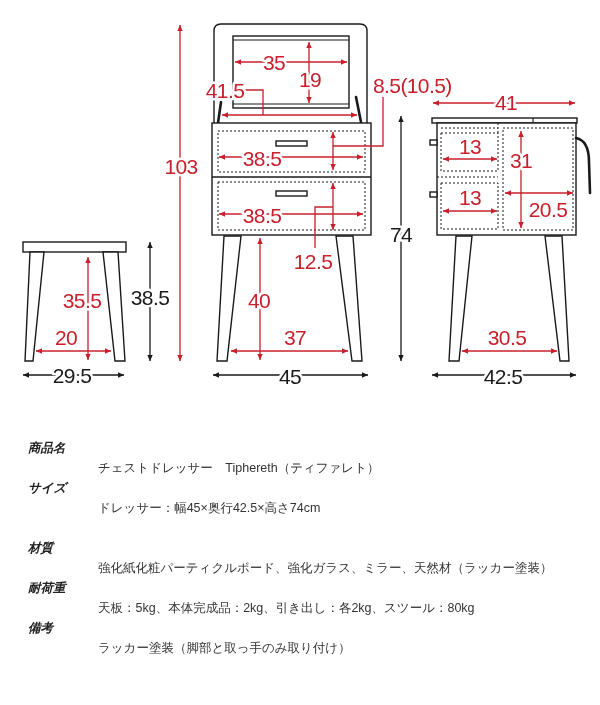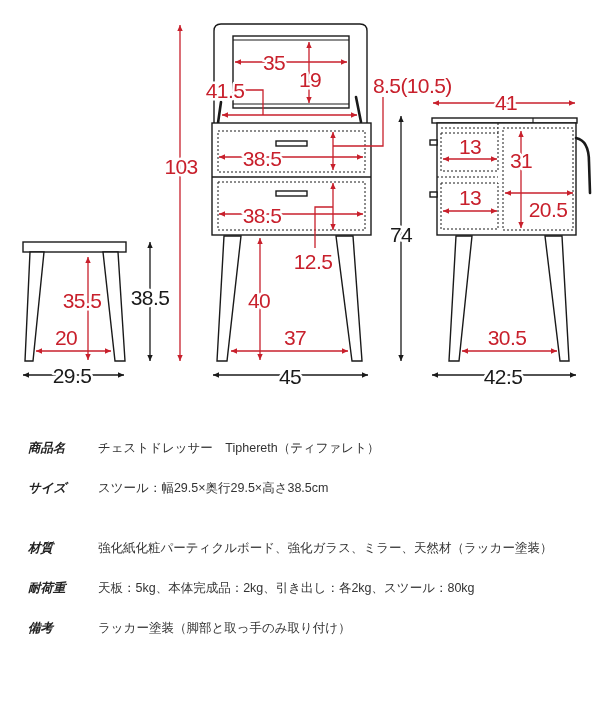--- a/index.html
+++ b/index.html
@@ -26,21 +26,21 @@
     stroke-width: 5px;
     stroke-linejoin: round;
   }
   text.dim.red { fill: var(--red); }
   text.dim.black { fill: var(--ink); }
   text.dim.start { text-anchor: start; }
 
   .spec-row { position: absolute; left: 0; width: 600px; font-family: "Liberation Sans", "DejaVu Sans", sans-serif; font-size: 12.5px; line-height: 21px; }
   .spec-label { position: absolute; left: 28px; top: 0; font-weight: bold; color: var(--label); white-space: nowrap; font-style: italic; }
   .spec-values { position: absolute; left: 98px; top: 0; color: var(--value); white-space: nowrap; }
-  .spec-line { display: block; }
+  .spec-line { display: block; margin-top: 20px; }
 </style>
 </head>
 <body>
 
 <div class="page">
 
   <svg class="drawing" width="600" height="400" viewBox="0 0 600 400">
     <defs>
       <marker id="mr" viewBox="0 0 10 10" refX="10" refY="5" markerWidth="7" markerHeight="6" markerUnits="userSpaceOnUse" orient="auto-start-reverse">
         <path d="M0,0.5 L10,5 L0,9.5 z" class="mk-red"></path>
@@ -196,21 +196,21 @@
   <div>
     <div class="spec-row" style="top:438px;">
       <span class="spec-label">商品名</span>
       <span class="spec-values">
         <span class="spec-line">チェストドレッサー　Tiphereth（ティファレト）</span>
       </span>
     </div>
     <div class="spec-row" style="top:478px;">
       <span class="spec-label">サイズ</span>
       <span class="spec-values">
-        <span class="spec-line">スツール：幅29.5×奥行29.5×高さ38.5cm</span>
+        <span class="spec-line">ドレッサー：幅45×奥行42.5×高さ74cm</span>
       </span>
     </div>
     <div class="spec-row" style="top:538px;">
       <span class="spec-label">材質</span>
       <span class="spec-values">
         <span class="spec-line">強化紙化粧パーティクルボード、強化ガラス、ミラー、天然材（ラッカー塗装）</span>
       </span>
     </div>
     <div class="spec-row" style="top:578px;">
       <span class="spec-label">耐荷重</span>

